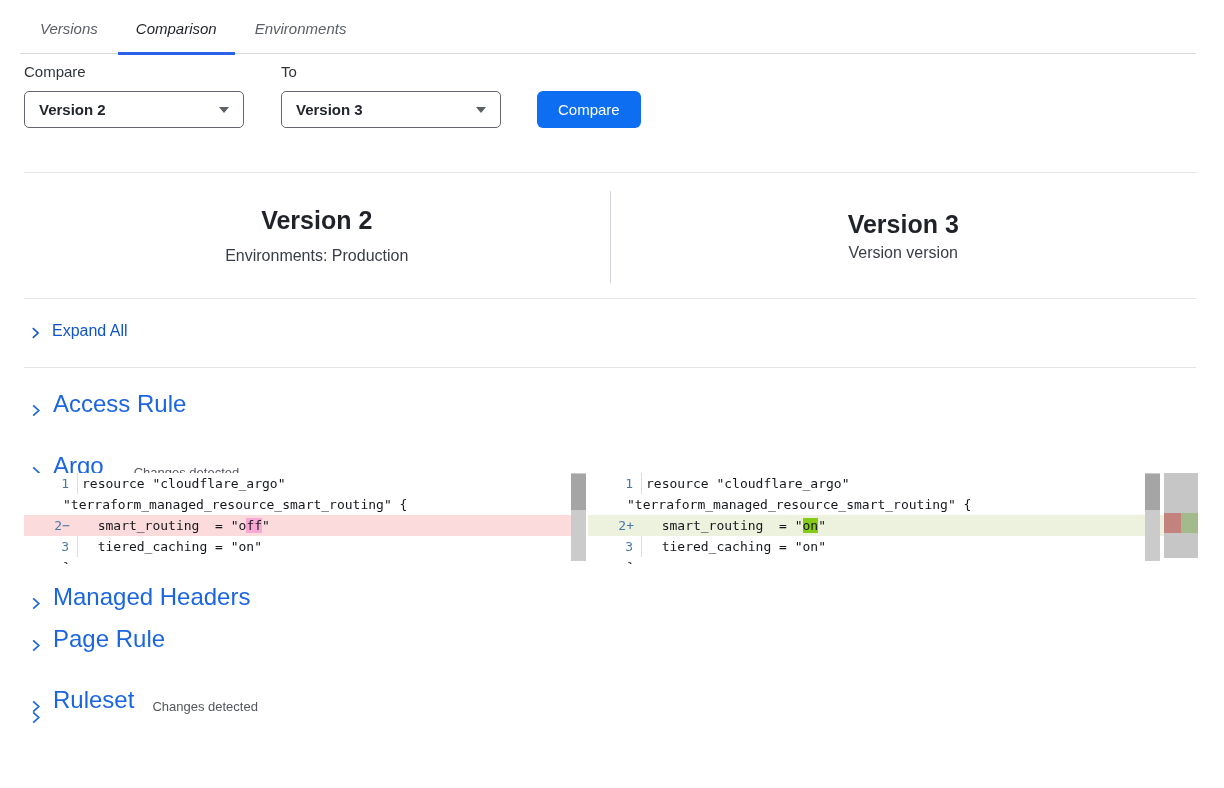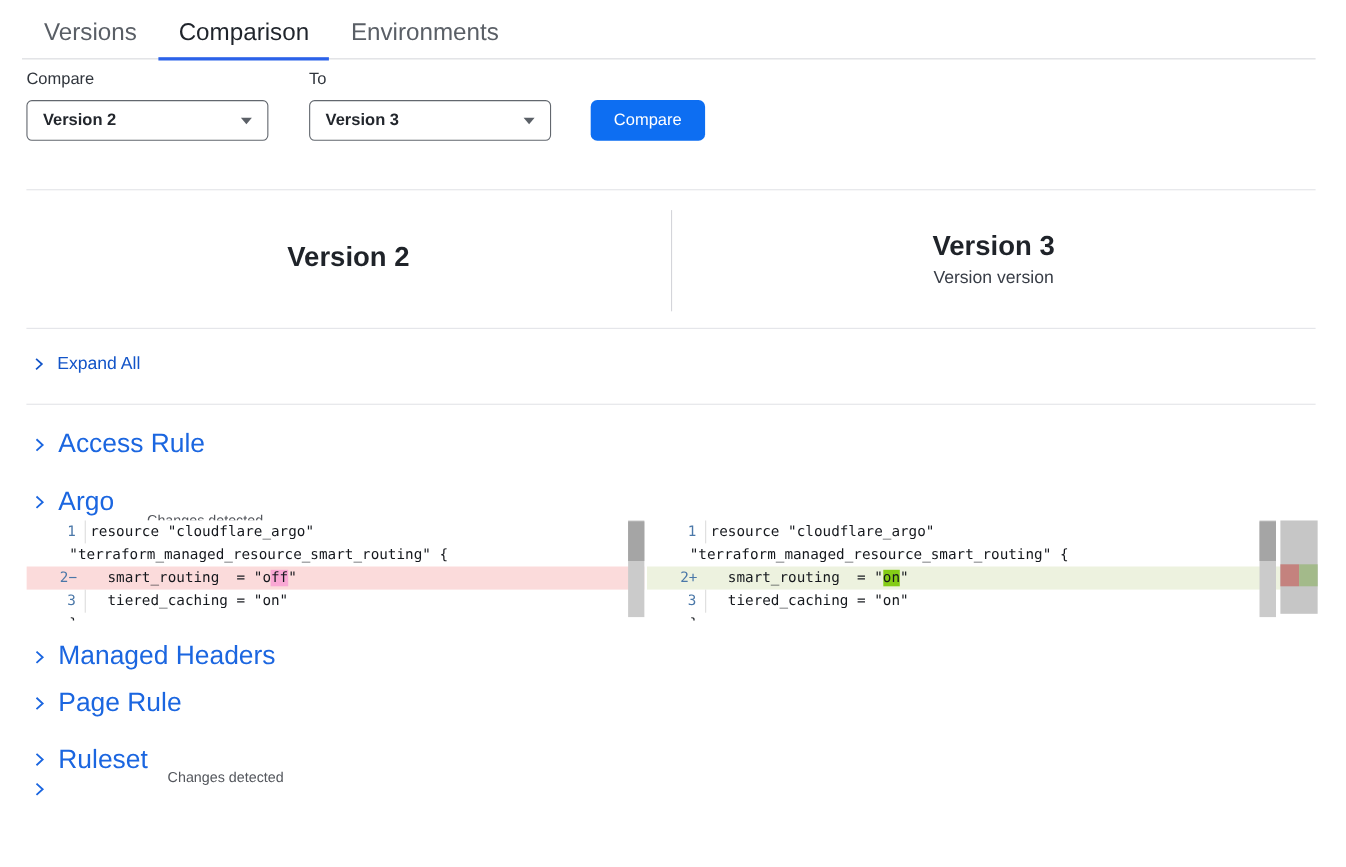--- a/index.html
+++ b/index.html
@@ -2,21 +2,21 @@
 <html><head>
 <meta charset="utf-8">
 <style>
   * { box-sizing: border-box; margin: 0; padding: 0; }
   html,body { width:1224px; height:788px; background:#ffffff; }
   body { font-family:"Liberation Sans", sans-serif; color:#23272e; position:relative; overflow:hidden; }
 
   
   .tabbar { position:absolute; top:0; left:20px; right:28px; height:54px;
             border-bottom:1px solid #d8d9dd; display:flex; align-items:center; gap:38px; padding:4px 0 0 20px; }
-  .tab { font-size:22px; color:#5a5f66; cursor:pointer; position:relative; height:100%; display:flex; align-items:center; }
+  .tab { font-size:15px; color:#5a5f66; cursor:pointer; position:relative; height:100%; display:flex; align-items:center;font-style:italic; }
   .tab.active { color:#1f242b; }
   .tab.active::after { content:""; position:absolute; left:-18px; right:-18px; bottom:-2px; height:3px; background:#2b62e9; }
 
   
   .form-row { position:absolute; top:62px; left:24px; display:flex; align-items:flex-end; }
   .field { display:flex; flex-direction:column; }
   .field-label { font-size:15px; color:#30353c; padding-top:1px; margin-bottom:10px; line-height:18px; }
   .select { width:220px; height:37px; border:1px solid #62676e; border-radius:5px; background:#fff;
             display:flex; align-items:center; justify-content:space-between; padding:0 14px; cursor:pointer; }
   .select-value { font-size:15px; font-weight:bold; color:#22262c; }
@@ -30,21 +30,21 @@
   .hrule { position:absolute; left:24px; right:28px; height:1px; background:#e3e4e8; }
 
   
   .vheaders { position:absolute; top:185px; left:24px; right:28px; height:104px; display:flex; }
   .vcol { flex:1 1 0; display:flex; flex-direction:column; align-items:center; justify-content:center; text-align:center; }
   .vdivider { width:1px; background:#d4d5da; margin:6px 0; }
   .vtitle { font-size:25px; font-weight:bold; color:#1f2329; line-height:30px; }
   .vsub { font-size:16px; color:#383d46; line-height:27px; }
 
   
-  .sec-row { position:absolute; left:28px; display:flex; align-items:center; cursor:pointer; }
+  .sec-row { position:absolute; left:28px; display:flex; align-items:flex-end; cursor:pointer; }
   .chev { display:flex; align-items:center; margin-right:10px; }
   .sec-link { font-size:24px; color:#1b66e0; }
   .sec-row.small .sec-link { font-size:16px; color:#1254c8; }
   .sec-row.small .chev svg { stroke:#1254c8; }
   .badge { font-size:13px; color:#53565c; margin-left:30px; padding-top:4px;margin-top:28px; }
 
   
   .diff-wrap { position:absolute; top:473px; left:24px; width:1174px; height:93px; }
   .dpanel { position:absolute; top:0; height:93px; overflow:hidden; background:#fff; }
   .dpanel.left  { left:0;    width:562px; }
@@ -99,20 +99,21 @@
   <button class="btn-primary">Compare</button>
 </div>
 
 <div class="hrule" style="top:172px"></div>
 <div class="hrule" style="top:298px"></div>
 <div class="hrule" style="top:367px"></div>
 
 <div class="vheaders">
   <div class="vcol">
     <div class="vtitle" style="margin-bottom:7px">Version 2</div>
+    <div class="vsub">Environments: Production</div>
   </div>
   <div class="vdivider"></div>
   <div class="vcol">
     <div class="vtitle">Version 3</div>
     <div class="vsub">Version version</div>
   </div>
 </div>
 
 <div class="sec-row small" style="top:322px">
   <span class="chev">

